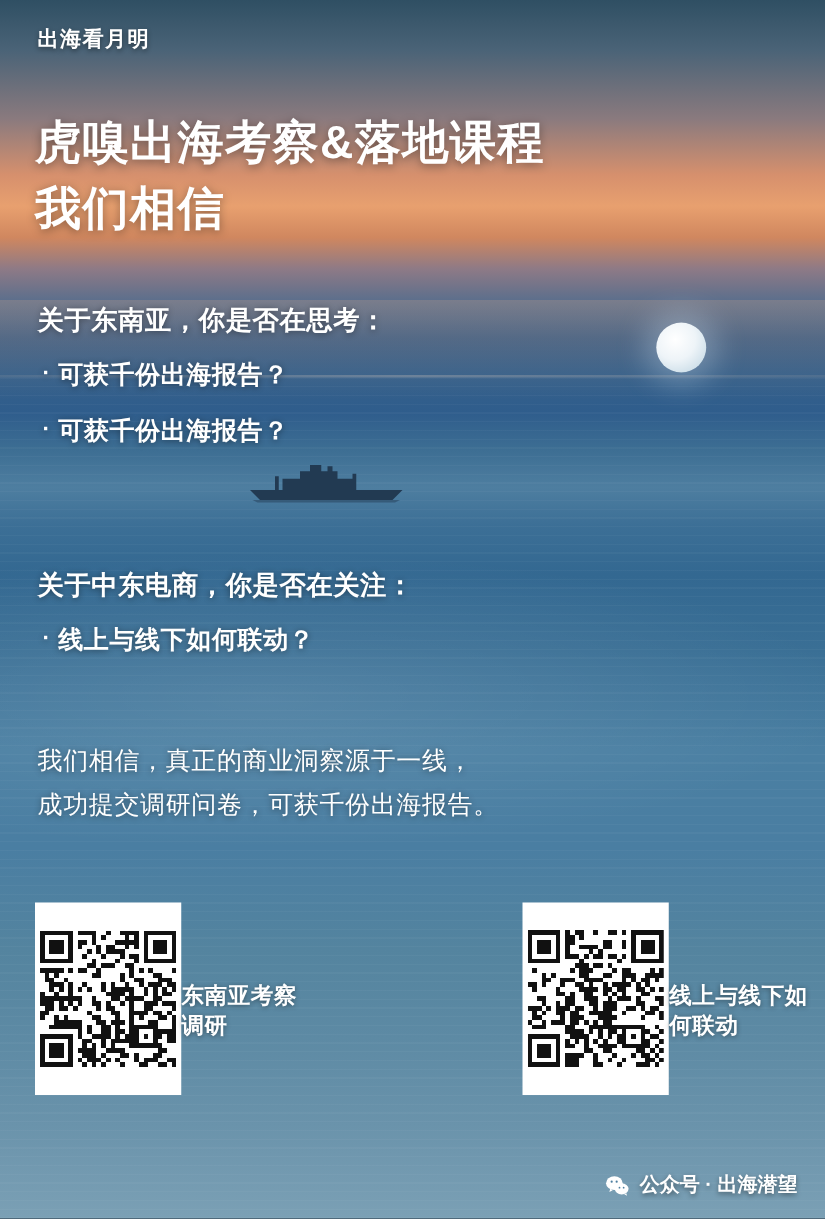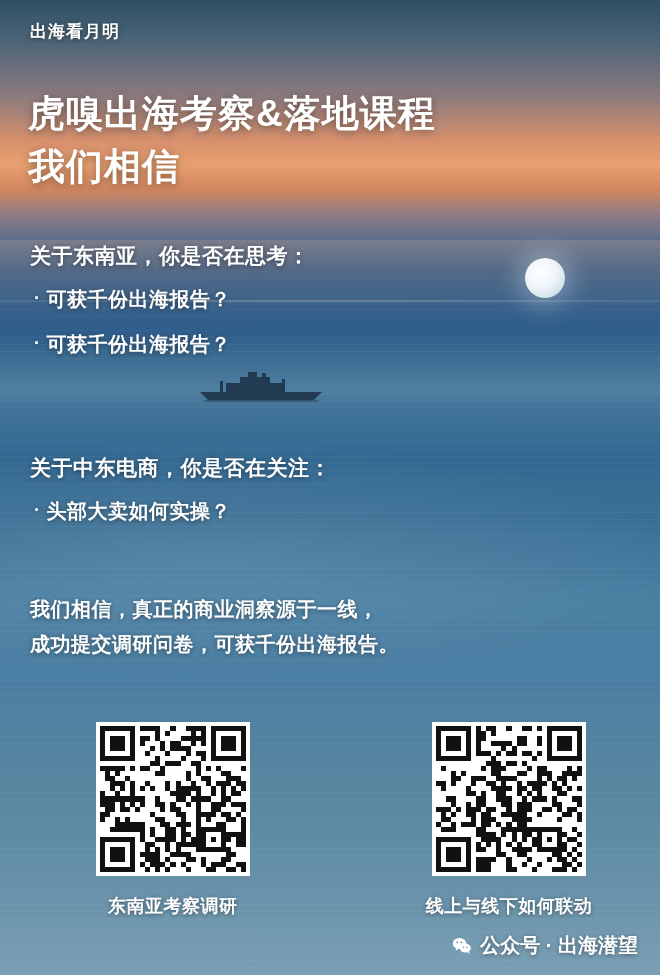--- a/index.html
+++ b/index.html
@@ -157,38 +157,37 @@
     vertical-align: 2px;
   }
   #sec-sea { top: 242px; }
   #sec-me  { top: 454px; }
 
   .closing {
     position: absolute;
     left: 30px;
     top: 592px;
     font-size: 20px;
-    font-weight: bold;
+    font-weight: normal;
     line-height: 1.75;
     letter-spacing: .5px;
     text-shadow: 0 1px 5px rgba(0,0,0,.45);
   }
 
   
   .qr-row {
     position: absolute;
     left: 0; right: 0;
     top: 722px;
     display: flex;
     justify-content: center;
     gap: 148px;
   }
   .qr-block {
     display: flex;
-    flex-direction: column;
     align-items: center;
     margin-left: 28px;
   }
   .qr {
     width: 154px;
     height: 154px;
     background: #ffffff;
     padding: 4px;
     box-sizing: border-box;
   }
@@ -202,21 +201,21 @@
   }
 
   
   .footer {
     position: absolute;
     right: 22px;
     bottom: 16px;
     display: flex;
     align-items: center;
     gap: 8px;
-    font-size: 20px;
+    font-size: 16px;
     font-weight: bold;
     text-shadow: 0 1px 4px rgba(0,0,0,.45);
   }
   .wechat-icon {
     width: 20px;
     height: 20px;
     display: inline-block;
   }
 </style>
 </head>
@@ -260,21 +259,21 @@
       <span class="dot">·</span><span>可获千份出海报告？</span>
     </div>
     <div class="bullet">
       <span class="dot">·</span><span>可获千份出海报告？</span>
     </div>
   </div>
 
   <div class="section" id="sec-me">
     <div class="section-head">关于中东电商，你是否在关注：</div>
     <div class="bullet">
-      <span class="dot">·</span><span>头部大卖如何实操？</span>
+      <span class="dot">·</span><span>线上与线下如何联动？</span>
     </div>
   </div>
 
   <div class="closing">
     <div>我们相信，真正的商业洞察源于一线，</div>
     <div>成功提交调研问卷，可获千份出海报告。</div>
   </div>
 
   <div class="qr-row">
     <div class="qr-block">

